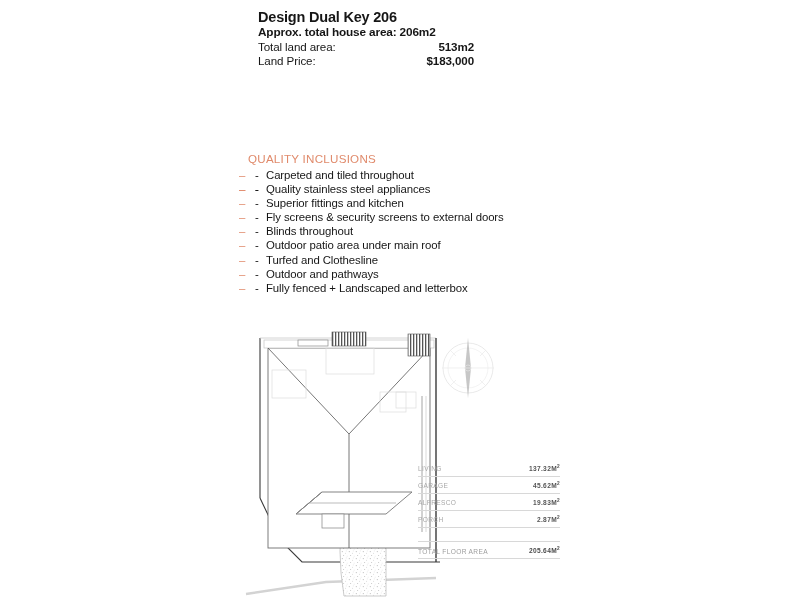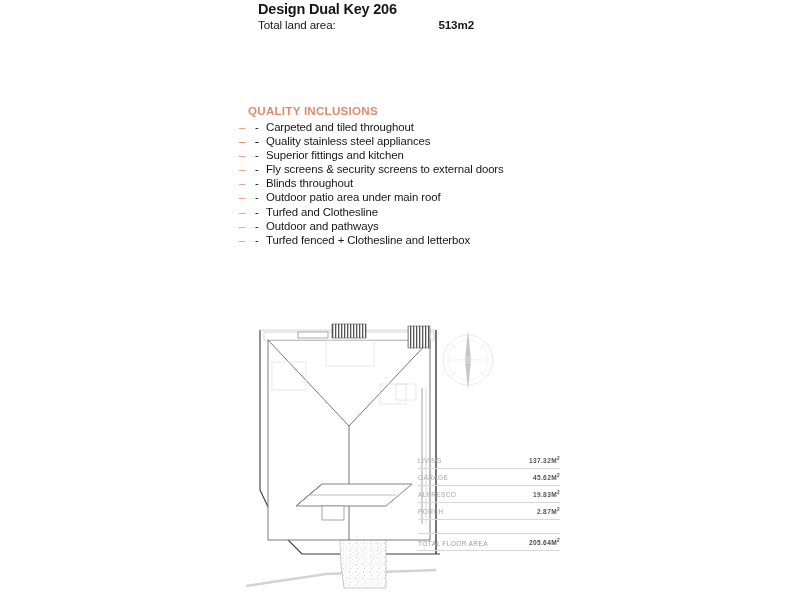--- a/index.html
+++ b/index.html
@@ -11,21 +11,21 @@
     width: 800px;
     height: 600px;
     position: relative;
     overflow: hidden;
     font-family: "Liberation Sans", sans-serif;
     color: #1a1a1a;
   }
 
   #page {
     position: absolute;
-    left: 0; top: 0;
+    left: 0; top: 8px;
     width: 800px; height: 476px;
   }
 
   
   .header-block {
     position: absolute;
     left: 258px;
     top: 2px;
     width: 300px;
   }
@@ -65,25 +65,26 @@
 
   
   .inclusions {
     position: absolute;
     left: 237px;
     top: 104px;
     width: 330px;
   }
   .inclusions-heading {
     font-size: 11.6px;
-    font-weight: bold;
+    font-weight: normal;
     color: #e08a6b;
     letter-spacing: 0.25px;
     margin-left: 11px;
     line-height: 14px;
+    margin-top: 40px;
   }
   .inc-list {
     list-style: none;
     margin: 2px 0 0 0;
     padding: 0;
   }
   .inc-item {
     position: relative;
     font-size: 11.4px;
     line-height: 14.1px;
@@ -157,43 +158,48 @@
   .area-table tr.total .area-val { color: #4a4a4a; }
   sup.m2 { font-size: 0.72em; vertical-align: super; }
 </style>
 </head>
 <body>
 
 <div id="page">
 
   <div class="header-block">
     <div class="title-main">Design Dual Key 206</div>
+    <div class="title-sub">Approx. total house area: 206m2</div>
     <table class="spec-table">
       <tbody id="spec-body">
           <tr>
             <td class="spec-label">Total land area:</td>
             <td class="spec-value">513m2</td>
+          </tr>
+          <tr>
+            <td class="spec-label">Land Price:</td>
+            <td class="spec-value">$183,000</td>
           </tr>
         </tbody>
     </table>
   </div>
 
   <div class="inclusions">
     <div class="inclusions-heading">QUALITY INCLUSIONS</div>
     <ul class="inc-list" id="inc-list">
         <li class="inc-item"><span class="inc-dash-outer">–</span><span class="inc-dash-inner">-</span><span>Carpeted and tiled throughout</span></li>
         <li class="inc-item tight"><span class="inc-dash-outer">–</span><span class="inc-dash-inner">-</span></li>
         <li class="inc-item"><span class="inc-dash-outer">–</span><span class="inc-dash-inner">-</span><span>Quality stainless steel appliances</span></li>
         <li class="inc-item"><span class="inc-dash-outer">–</span><span class="inc-dash-inner">-</span><span>Superior fittings and kitchen</span></li>
         <li class="inc-item"><span class="inc-dash-outer">–</span><span class="inc-dash-inner">-</span><span>Fly screens &amp; security screens to external doors</span></li>
         <li class="inc-item"><span class="inc-dash-outer">–</span><span class="inc-dash-inner">-</span><span>Blinds throughout</span></li>
         <li class="inc-item"><span class="inc-dash-outer">–</span><span class="inc-dash-inner">-</span><span>Outdoor patio area under main roof</span></li>
         <li class="inc-item"><span class="inc-dash-outer">–</span><span class="inc-dash-inner">-</span><span>Turfed and Clothesline</span></li>
         <li class="inc-item"><span class="inc-dash-outer">–</span><span class="inc-dash-inner">-</span><span>Outdoor and pathways</span></li>
-        <li class="inc-item"><span class="inc-dash-outer">–</span><span class="inc-dash-inner">-</span><span>Turfed fenced + Clothesline and letterbox</span></li>
+        <li class="inc-item"><span class="inc-dash-outer">–</span><span class="inc-dash-inner">-</span><span>Fully fenced + Landscaped and letterbox</span></li>
       </ul>
   </div>
 
   <div class="plan-wrap">
     <svg class="plan-svg" width="340" height="282" viewBox="0 0 340 282">
       <defs>
         <pattern id="stipple" width="7" height="7" patternUnits="userSpaceOnUse">
           <rect width="7" height="7" fill="#ffffff"></rect>
           <circle cx="1.3" cy="1.6" r="0.55" fill="#b9b9b9"></circle>
           <circle cx="4.6" cy="3.2" r="0.45" fill="#c4c4c4"></circle>

